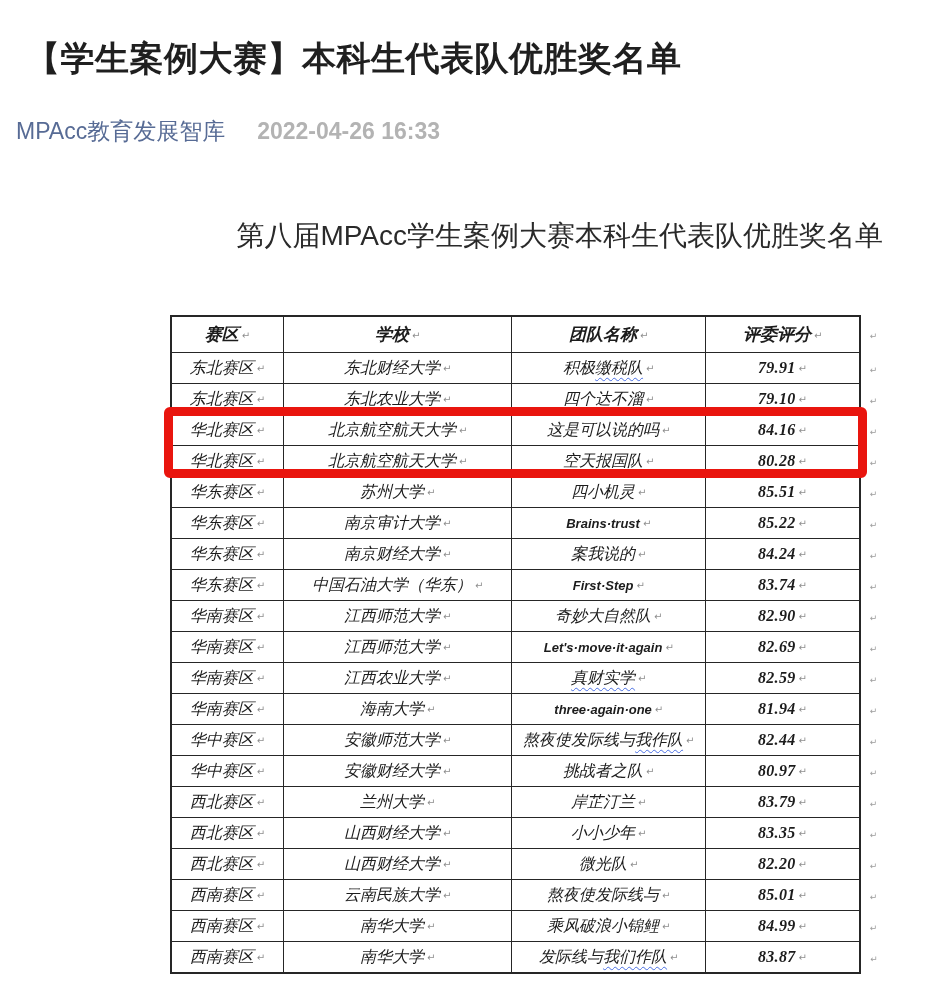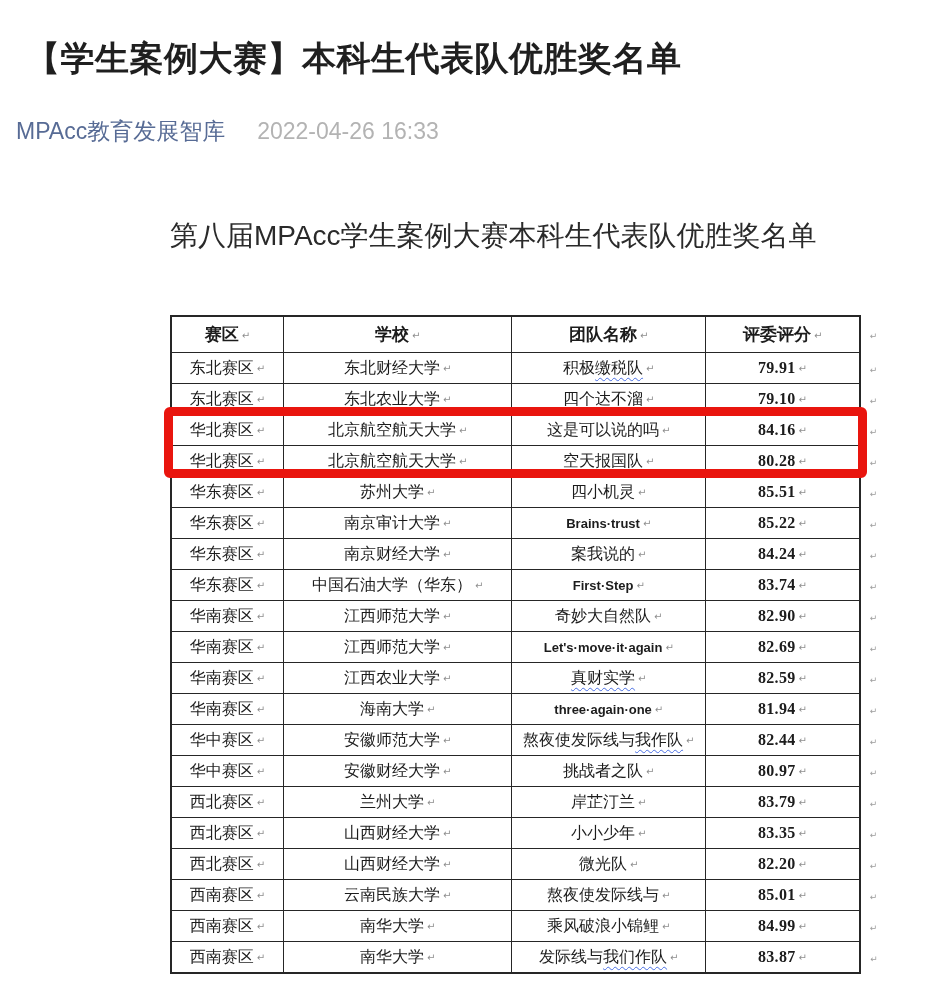--- a/index.html
+++ b/index.html
@@ -28,39 +28,40 @@
     letter-spacing:0.5px;
   }
   .byline{
     margin:38px 0 0 16px;
     font-size:23px;
     display:flex;
     align-items:baseline;
     gap:32px;
   }
   .author-link{color:var(--link);cursor:pointer;text-decoration:none;}
-  .publish-date{color:var(--dategray);}
+  .publish-date{color:var(--dategray);font-weight:bold;}
   .content{
     position:relative;
     margin:70px 0 0 170px;
     width:713px;
   }
   .doc-subtitle{
     width:713px;
-    text-align:left;
+    text-align:right;
     white-space:nowrap;
     overflow:visible;
     font-size:28px;
     font-weight:500;
     color:#2a2a2a;
     margin:0 0 60px 0;
   }
   table.results{
     border-collapse:collapse;
     table-layout:fixed;
+    font-style:italic;
   }
   .results th,.results td{
     border:1px solid var(--border);
     padding:0 2px;
     text-align:center;
     vertical-align:middle;
     overflow:visible;
   }
   .results thead th{
     border-top-width:2px;

